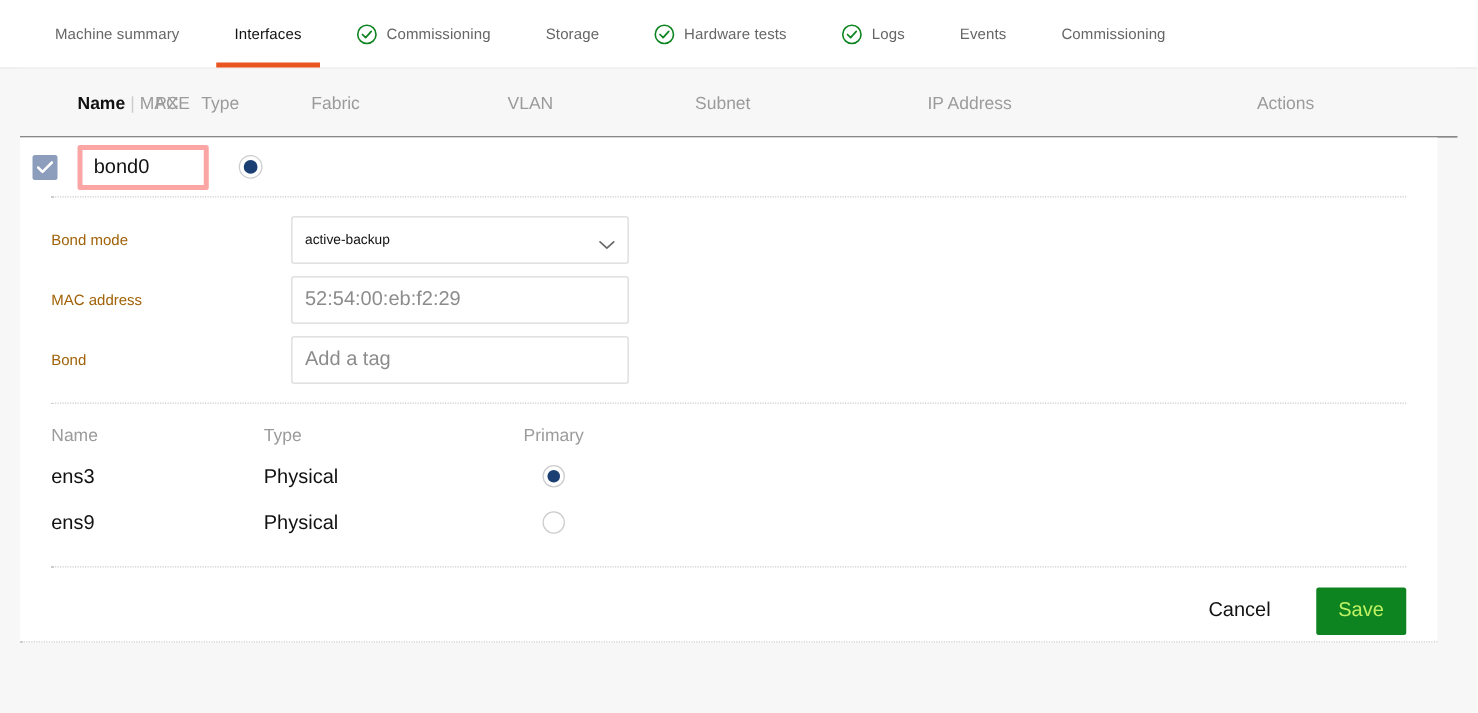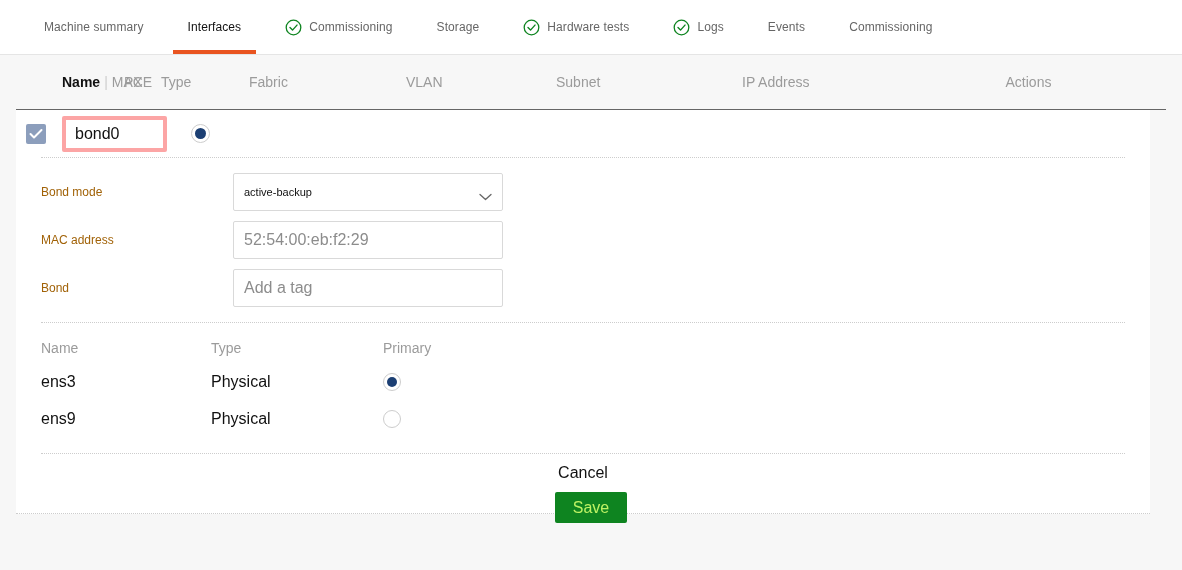--- a/index.html
+++ b/index.html
@@ -187,32 +187,31 @@
   .sub-table { padding: 0 25px; margin-top: 10px; }
   .sub-row {
     display: flex;
     align-items: center;
     height: 37px;
     font-size: 16px;
   }
   .sub-row.head { color: #9b9b9b; font-size: 14px; height: 30px; }
   .sub-name { width: 170px; }
   .sub-type { width: 172px; }
-  .sub-primary { width: 120px; }
+  .sub-primary { width: 120px; text-align: center; }
 
   
   .card-footer {
     border-top: 1px dotted #cdcdcd;
     margin: 16px 25px 0 25px;
     height: 70px;
     display: flex;
     align-items: center;
     justify-content: flex-end;
     gap: 0px;
-    flex-direction: column;
   }
   .btn-cancel {
     background: transparent;
     border: none;
     font-family: "Liberation Sans", sans-serif;
     font-size: 16px;
     color: #111111;
     padding: 10px 20px;
     cursor: pointer;
   }

